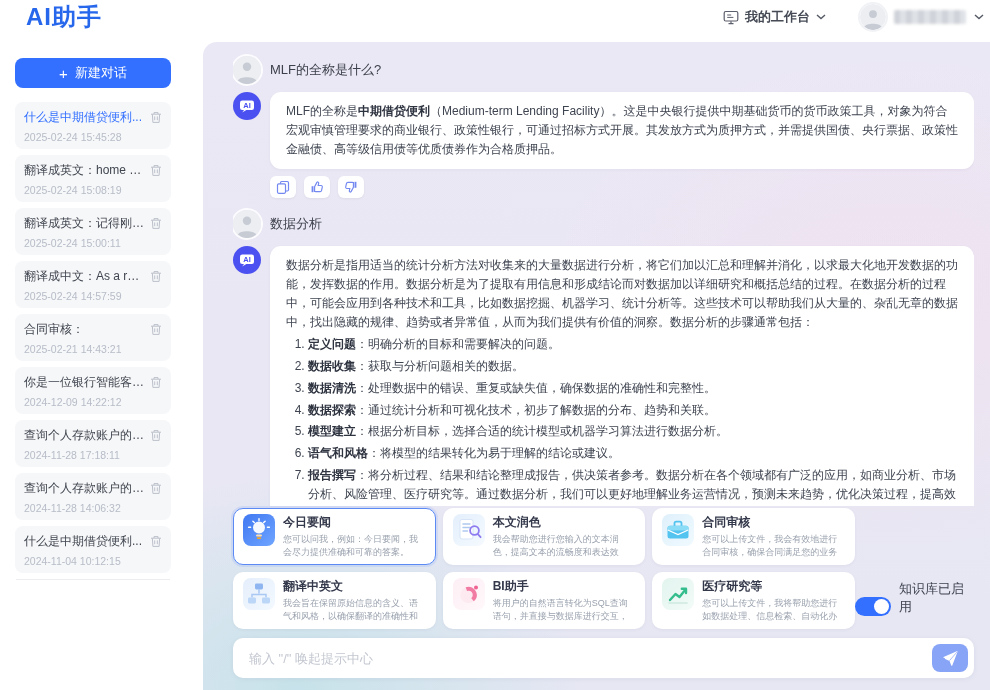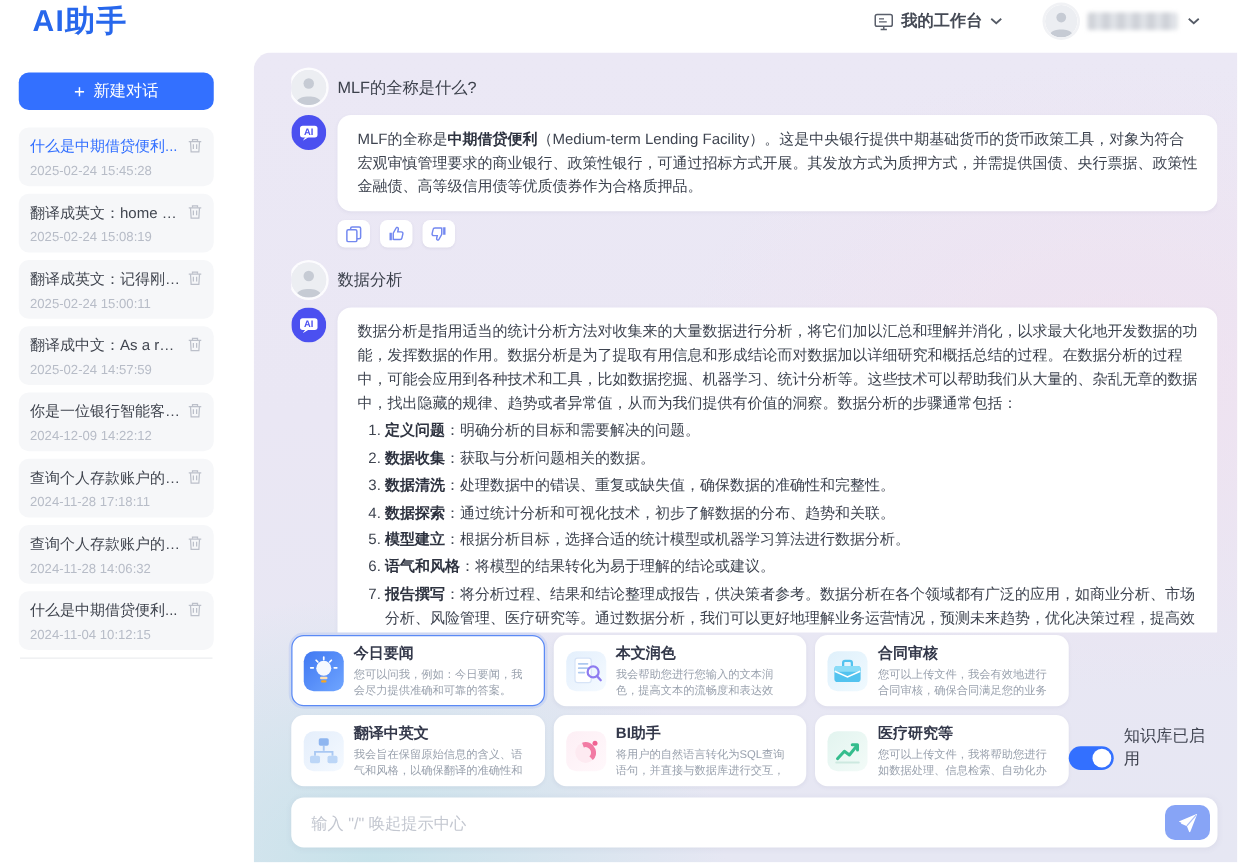--- a/index.html
+++ b/index.html
@@ -1,21 +1,21 @@
 <!DOCTYPE html>
 <html style="--accent: #3370ff;"><head>
 <meta charset="utf-8">
 <style>
   :root{ --accent:#3370ff; }
   *{ box-sizing:border-box; margin:0; padding:0; }
   html,body{ width:990px; height:690px; overflow:hidden; }
   body{ font-family:"Liberation Sans","DejaVu Sans",sans-serif; background:#fff; position:relative; color:#3f4350; }
 
   
-  .topbar{ position:absolute; top:0; left:0; right:0; height:34px; background:#fff; display:flex; align-items:center; justify-content:space-between; padding:0 30px 0 26px; z-index:5; }
+  .topbar{ position:absolute; top:0; left:0; right:0; height:34px; background:#fff; display:flex; align-items:center; justify-content:space-between; padding:0 6px 0 26px; z-index:5; }
   .logo{ font-size:24px; font-weight:bold; color:#2767ec; letter-spacing:1px; }
   .topbar-right{ display:flex; align-items:center; gap:34px; }
   .workspace{ display:flex; align-items:center; gap:6px; font-size:13px; font-weight:bold; color:#454a55; cursor:pointer; }
   .user{ display:flex; align-items:center; gap:8px; cursor:pointer; }
   .user .mini-avatar{ width:26px; height:26px; border-radius:50%; overflow:hidden; box-shadow:0 0 0 2px #f1f2f5; }
   .redacted{ width:72px; height:14px; border-radius:2px; background:repeating-linear-gradient(90deg,#cfd2d8 0 6px,#dfe2e7 6px 12px); filter:blur(1.5px); }
 
   
   .sidebar{ position:absolute; left:0; top:42px; bottom:0; width:186px; background:#fff; padding:16px 15px 0; }
   .new-chat{ width:100%; height:30px; border:none; border-radius:8px; background:var(--accent); color:#fff; font-size:13px; display:flex; align-items:center; justify-content:center; gap:7px; cursor:pointer; font-family:inherit; }
@@ -48,21 +48,21 @@
   .bubble b{ color:#2e3340; }
   .bubble-list{ margin:3px 0 0; padding-left:22px; }
   .bubble-list li{ margin:3px 0; }
   .actions{ display:flex; gap:8px; margin:7px 0 6px; }
   .action-btn{ width:26px; height:22px; background:#fff; border:none; border-radius:6px; display:flex; align-items:center; justify-content:center; cursor:pointer; box-shadow:0 1px 2px rgba(90,90,130,.08); }
   .flip{ transform:rotate(180deg); }
 
   
   .bottom-row{ display:flex; margin-top:2px; }
   .cards{ width:622px; display:grid; grid-template-columns:repeat(3,1fr); gap:7px; }
-  .card{ background:#fff; border:1px solid rgba(255,255,255,.9); border-radius:10px; padding:5px 9px; display:flex; align-items:center; gap:8px; min-height:46px; cursor:pointer; box-shadow:0 1px 3px rgba(100,100,140,.07); }
+  .card{ background:#fff; border:1px solid rgba(255,255,255,.9); border-radius:10px; padding:5px 9px; display:flex; align-items:flex-start; gap:8px; min-height:46px; cursor:pointer; box-shadow:0 1px 3px rgba(100,100,140,.07); }
   .card.active{ border:1px solid #5b8af5; box-shadow:0 0 0 2px rgba(91,138,245,.14); }
   .card-icon{ width:32px; height:32px; border-radius:8px; flex:0 0 auto; display:flex; align-items:center; justify-content:center; }
   .ic-lightbulb{ background:linear-gradient(135deg,#4078f2,#6fa5ff); }
   .ic-polish{ background:linear-gradient(135deg,#e3effc,#f5faff); }
   .ic-contract{ background:linear-gradient(135deg,#dff0fb,#f0faff); }
   .ic-translate{ background:linear-gradient(135deg,#e4eefb,#f4f9ff); }
   .ic-bi{ background:linear-gradient(135deg,#fdeff5,#fff8fb); }
   .ic-parse{ background:linear-gradient(135deg,#e2f4ef,#f3fbf8); }
   .card-body{ flex:1; min-width:0; }
   .card-title{ font-size:12px; font-weight:bold; color:#33384a; }
@@ -162,20 +162,32 @@
       <div class="conv-time">2025-02-24 14:57:59</div>
     </div>
     <span class="trash"><svg width="12" height="13" viewBox="0 0 12 13" fill="none" stroke="#bcc0ca" stroke-width="1">
             <path d="M1 3.2h10"></path>
             <path d="M4 3V1.6h4V3"></path>
             <path d="M2.4 3.4l.5 8h6.2l.5-8"></path>
             <path d="M4.7 5.4v3.8M7.3 5.4v3.8"></path>
           </svg></span>
   </div>
 
+  <div class="conv-item">
+    <div class="conv-main">
+      <div class="conv-title">合同审核：</div>
+      <div class="conv-time">2025-02-21 14:43:21</div>
+    </div>
+    <span class="trash"><svg width="12" height="13" viewBox="0 0 12 13" fill="none" stroke="#bcc0ca" stroke-width="1">
+            <path d="M1 3.2h10"></path>
+            <path d="M4 3V1.6h4V3"></path>
+            <path d="M2.4 3.4l.5 8h6.2l.5-8"></path>
+            <path d="M4.7 5.4v3.8M7.3 5.4v3.8"></path>
+          </svg></span>
+  </div>
 
   <div class="conv-item">
     <div class="conv-main">
       <div class="conv-title">你是一位银行智能客服，...</div>
       <div class="conv-time">2024-12-09 14:22:12</div>
     </div>
     <span class="trash"><svg width="12" height="13" viewBox="0 0 12 13" fill="none" stroke="#bcc0ca" stroke-width="1">
             <path d="M1 3.2h10"></path>
             <path d="M4 3V1.6h4V3"></path>
             <path d="M2.4 3.4l.5 8h6.2l.5-8"></path>

